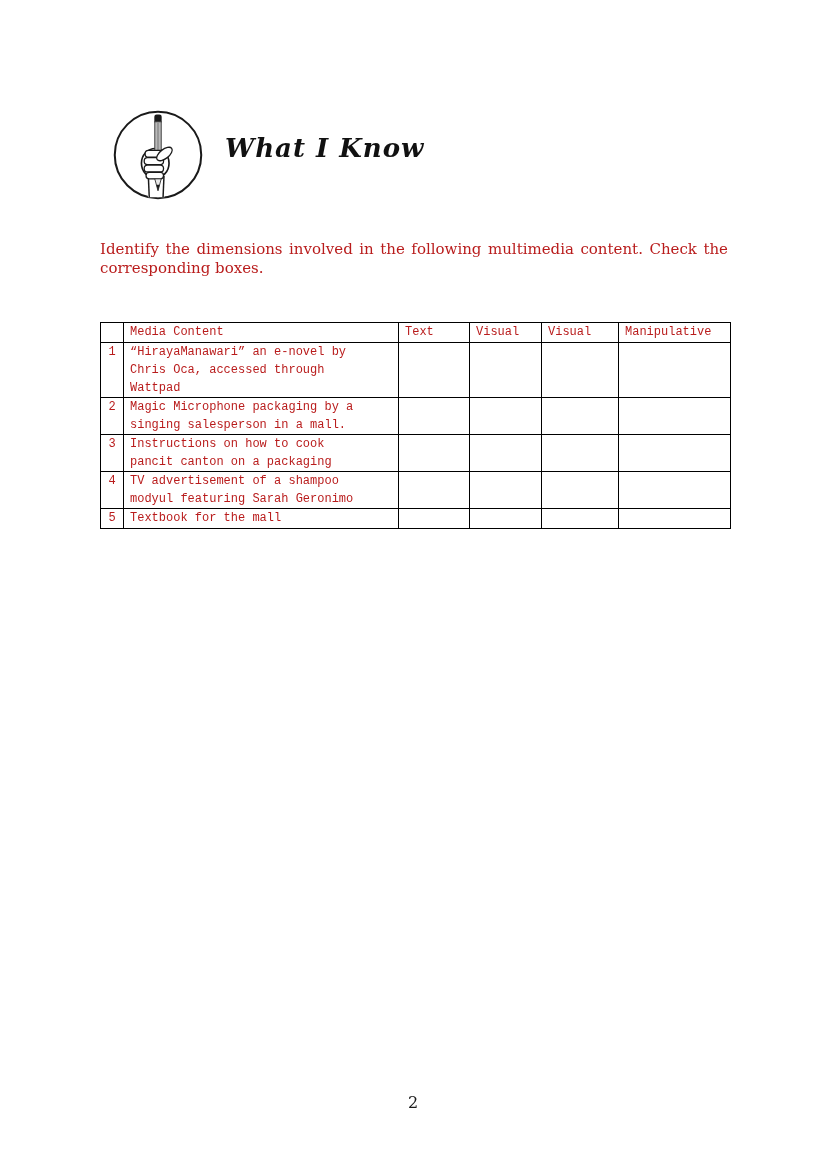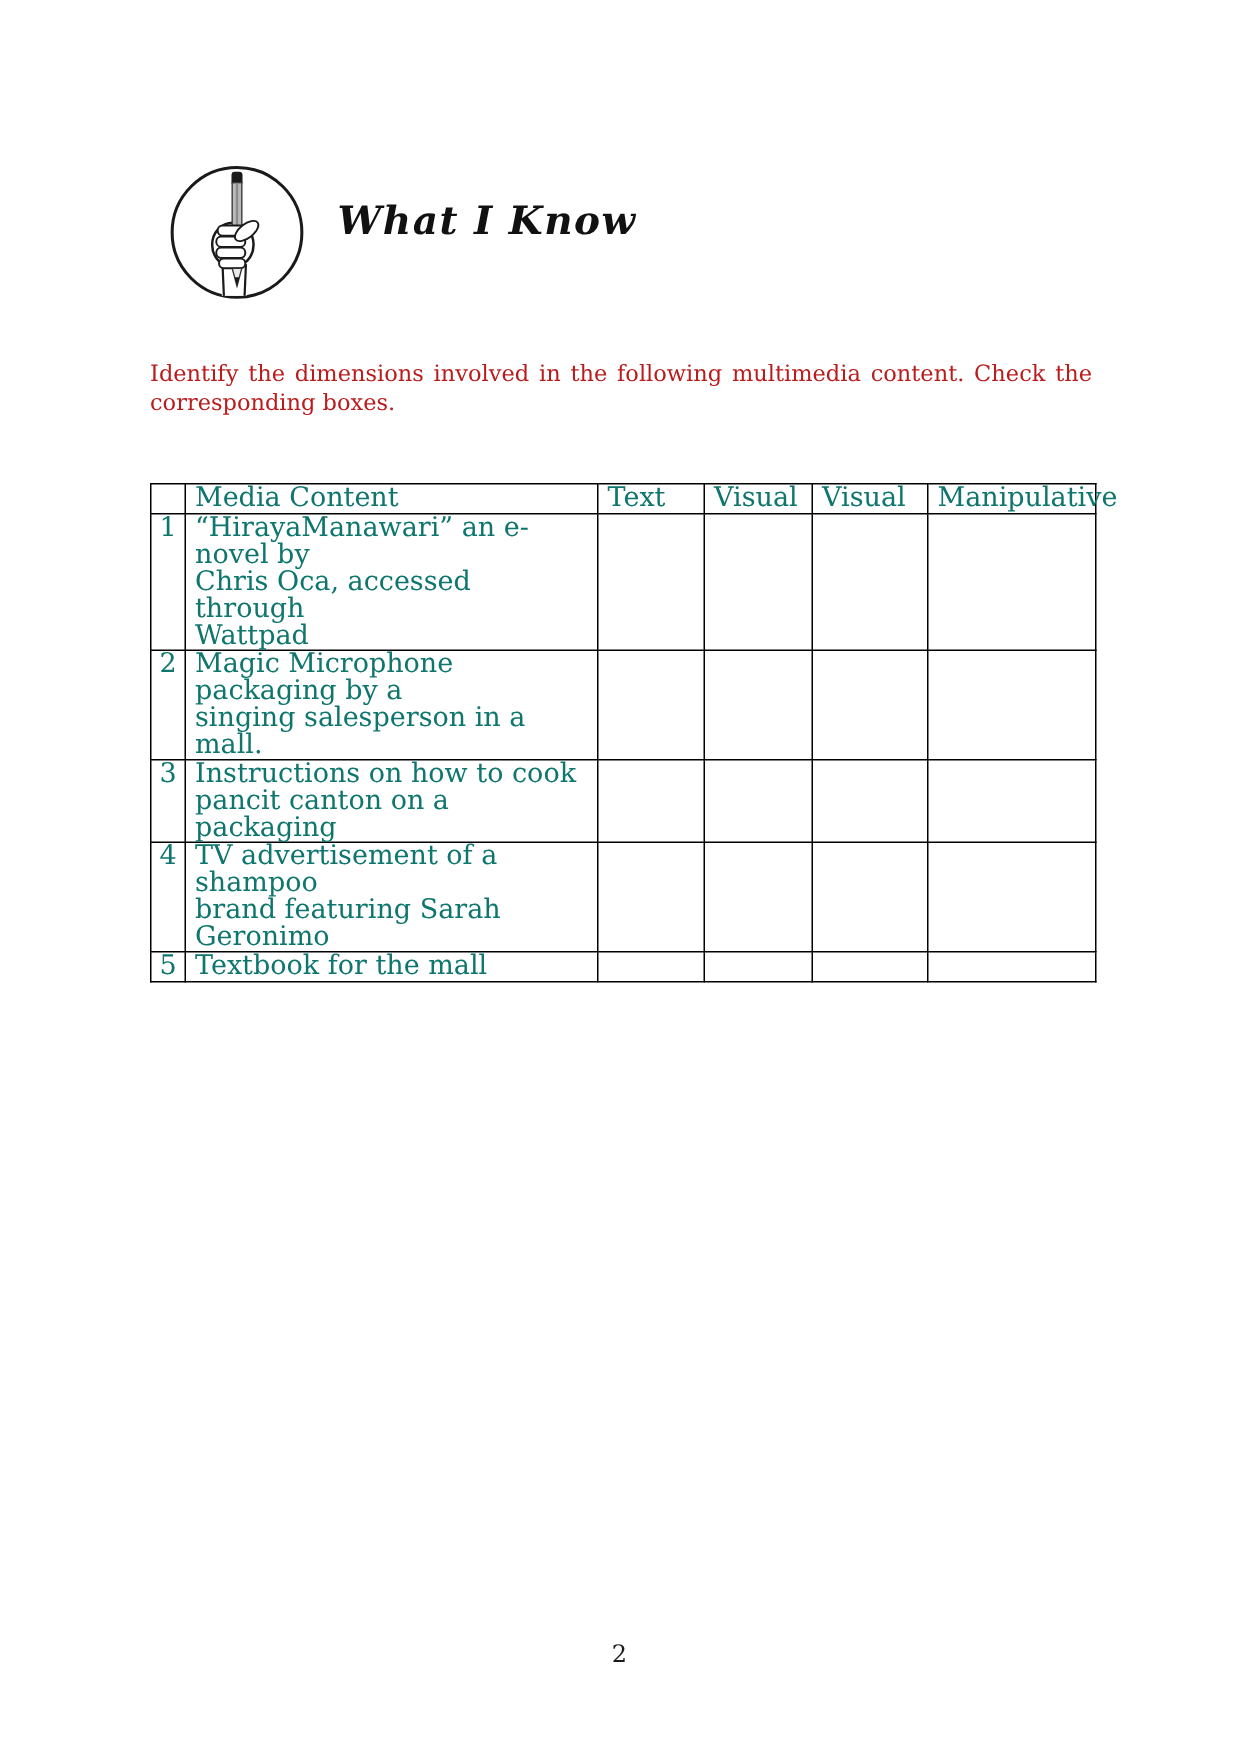--- a/index.html
+++ b/index.html
@@ -47,23 +47,24 @@
   }
 
   
   .media-table {
     position: absolute;
     left: 100px;
     top: 322px;
     width: 630px;
     border-collapse: collapse;
     table-layout: fixed;
-    font-size: 18px;
+    font-size: 12px;
     line-height: 18px;
-    color: #0f766e;
+    color: #b91c1c;
+    font-family: Liberation Mono, monospace;
   }
   .media-table td, .media-table th {
     border: 1px solid #000000;
     padding: 0 6px;
     vertical-align: top;
     text-align: left;
     font-weight: normal;
   }
   .media-table col.c-num   { width: 23px; }
   .media-table col.c-media { width: 275px; }
@@ -183,21 +184,21 @@
         </td>
         <td class="check-cell"></td>
         <td class="check-cell"></td>
         <td class="check-cell"></td>
         <td class="check-cell"></td>
       </tr>
       <tr>
         <td class="num">4</td>
         <td>
           <div>TV advertisement of a shampoo</div>
-          <div>brand featuring Sarah Geronimo</div>
+          <div>modyul featuring Sarah Geronimo</div>
         </td>
         <td class="check-cell"></td>
         <td class="check-cell"></td>
         <td class="check-cell"></td>
         <td class="check-cell"></td>
       </tr>
       <tr>
         <td class="num">5</td>
         <td>
           <div>Textbook for the mall</div>

